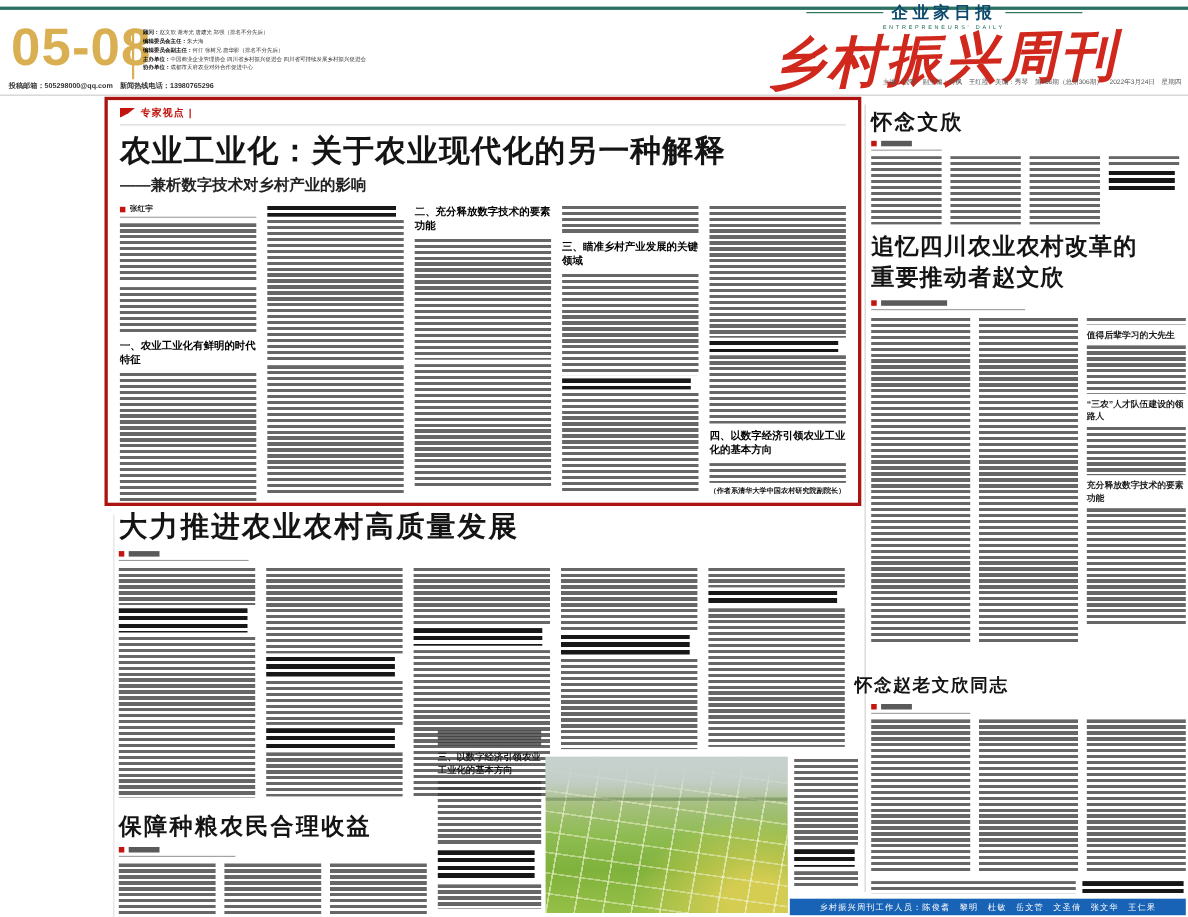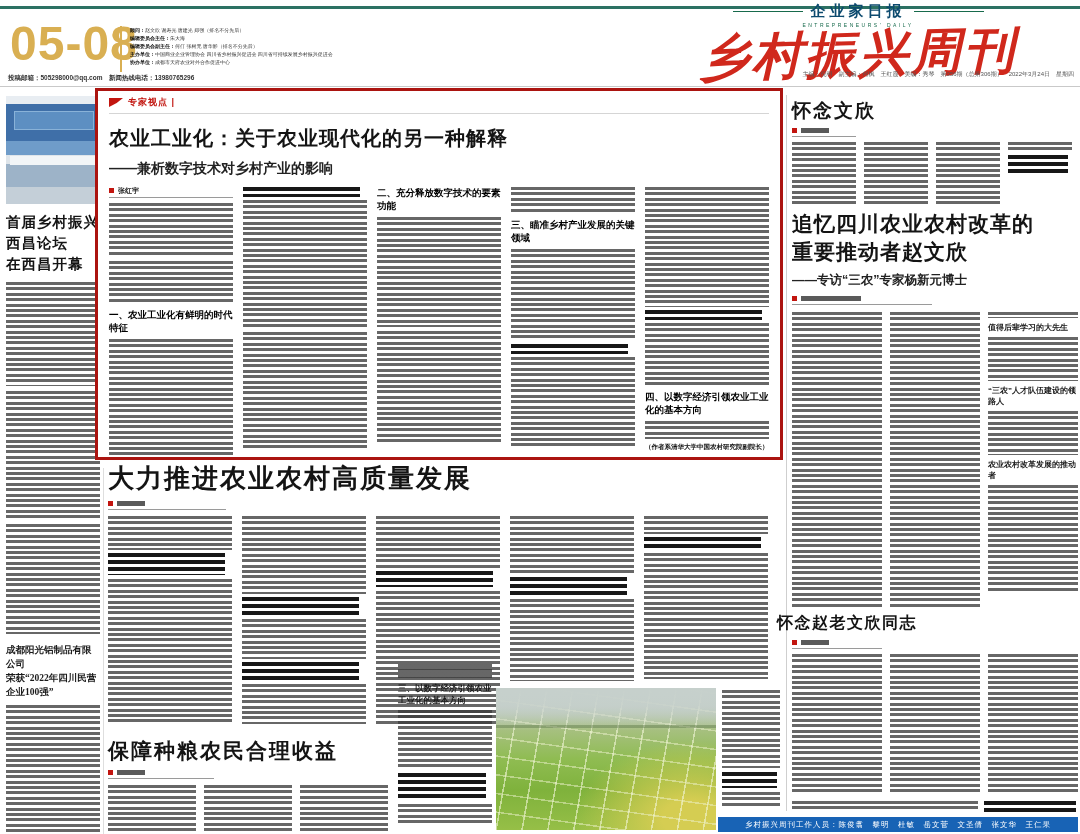--- a/index.html
+++ b/index.html
@@ -45,21 +45,21 @@
   .sb-title{font-size:14.5px;line-height:21px;margin-top:8px;letter-spacing:1px;}
   .sb-company{font-size:9.5px;line-height:14px;margin-top:9px;font-weight:900;
       font-family:"Liberation Serif",serif;}
   .v-rule-left{position:absolute;left:103px;top:468px;width:1px;height:366px;background:#dedede;}
   
   .feature{position:absolute;left:95px;top:88px;width:688px;height:372px;border:3px solid #ab1410;
            background:#fff;box-sizing:border-box;padding:5px 11px;}
   .tag-row{display:flex;align-items:center;gap:5px;border-bottom:1px solid #d5d5d5;padding-bottom:4px;}
   .flag{width:14px;height:9px;background:#c2150f;clip-path:polygon(0 0,100% 0,55% 55%,0 100%);}
   .tag-label{color:#c2150f;font-size:9px;font-weight:bold;letter-spacing:1px;}
-  .f-title{font-size:20px;letter-spacing:1px;margin-top:7px;line-height:34px;}
+  .f-title{font-size:28px;letter-spacing:1px;margin-top:7px;line-height:34px;}
   .f-sub{font-size:14px;font-weight:900;margin-top:5px;color:#222;}
   .fcols{display:flex;gap:10px;margin-top:9px;}
   .fcol{width:124px;flex:0 0 auto;}
   .endnote{font-size:6.5px;font-weight:bold;line-height:9px;color:#111;margin-top:3px;}
   
   .mid{position:absolute;left:108px;top:464px;width:676px;}
   .m-title{font-size:26px;letter-spacing:2px;line-height:30px;}
   .mcols{display:flex;gap:10px;margin-top:6px;}
   .mcol{width:124px;flex:0 0 auto;}
   
@@ -125,40 +125,20 @@
       <span class="hline"></span>
     </div>
     <div class="pname-en">ENTREPRENEURS' DAILY</div>
     <div class="weekly">乡村振兴周刊</div>
   </div>
   <div class="issue-line">主编：倪明　副主编：何枫　王红霞　美编：秀琴　第056期（总第306期）　2022年3月24日　星期四</div>
 
   <div class="contact">投稿邮箱：505298000@qq.com　新闻热线电话：13980765296</div>
   <div class="head-hair"></div>
 
-  <div class="sidebar">
-    <div class="conf-photo">
-      <div class="screen"></div>
-      <div class="stage"></div>
-    </div>
-    <div class="sb-title headline">
-      <div>首届乡村振兴</div>
-      <div>西昌论坛</div>
-      <div>在西昌开幕</div>
-    </div>
-    <div class="gk" style="height:104px;margin-top:7px"></div>
-    <div class="gk" style="height:128px;margin-top:5px"></div>
-    <div class="gk" style="height:110px;margin-top:5px"></div>
-    <div class="sb-company">
-      <div>成都阳光铝制品有限公司</div>
-      <div>荣获“2022年四川民营</div>
-      <div>企业100强”</div>
-    </div>
-    <div class="gk" style="height:130px;margin-top:6px"></div>
-  </div>
   <div class="v-rule-left"></div>
 
   <div class="feature">
     <div class="tag-row">
       <span class="flag"></span>
       <span class="tag-label">专家视点 |</span>
     </div>
     <div class="f-title headline">农业工业化：关于农业现代化的另一种解释</div>
     <div class="f-sub">——兼析数字技术对乡村产业的影响</div>
 
@@ -294,39 +274,38 @@
       </div>
     <div class="r-minicol">
       <div class="gk" style="height:10px"></div>
       <div class="gkb" style="height:20px;margin-top:3px"></div>
     </div>
   </div>
 
   <div class="r-zhuiyi">
     <div class="z-l headline">追忆四川农业农村改革的</div>
     <div class="z-l headline">重要推动者赵文欣</div>
-    <div class="z-sub">——专访“三农”专家杨新元博士</div>
     <div class="author" style="width:140px;margin-top:7px">
       <span class="sq"></span>
       <span class="abar" style="width:60px"></span>
     </div>
     <div class="zcols">
       <div class="zcol">
         <div class="gk" style="height:296px"></div>
       </div>
       <div class="zcol">
         <div class="gk" style="height:296px"></div>
       </div>
       <div class="zcol">
         <div class="gk" style="height:6px"></div>
         <div class="z-subhead">值得后辈学习的大先生</div>
         <div class="gk" style="height:44px"></div>
         <div class="z-subhead">“三农”人才队伍建设的领路人</div>
         <div class="gk" style="height:44px"></div>
-        <div class="z-subhead">农业农村改革发展的推动者</div>
+        <div class="z-subhead">充分释放数字技术的要素功能</div>
         <div class="gk" style="height:106px"></div>
       </div>
     </div>
   </div>
 
   <div class="r-mem2 headline">怀念赵老文欣同志</div>
   <div class="r-auth2 author">
     <span class="sq"></span>
     <span class="abar"></span>
   </div>

